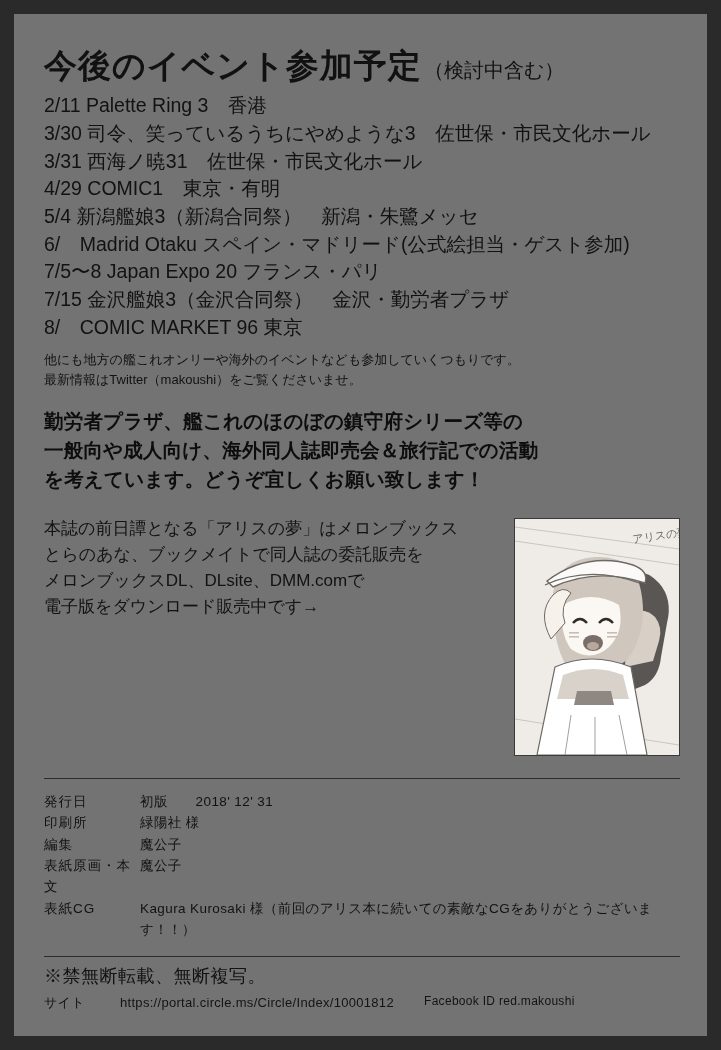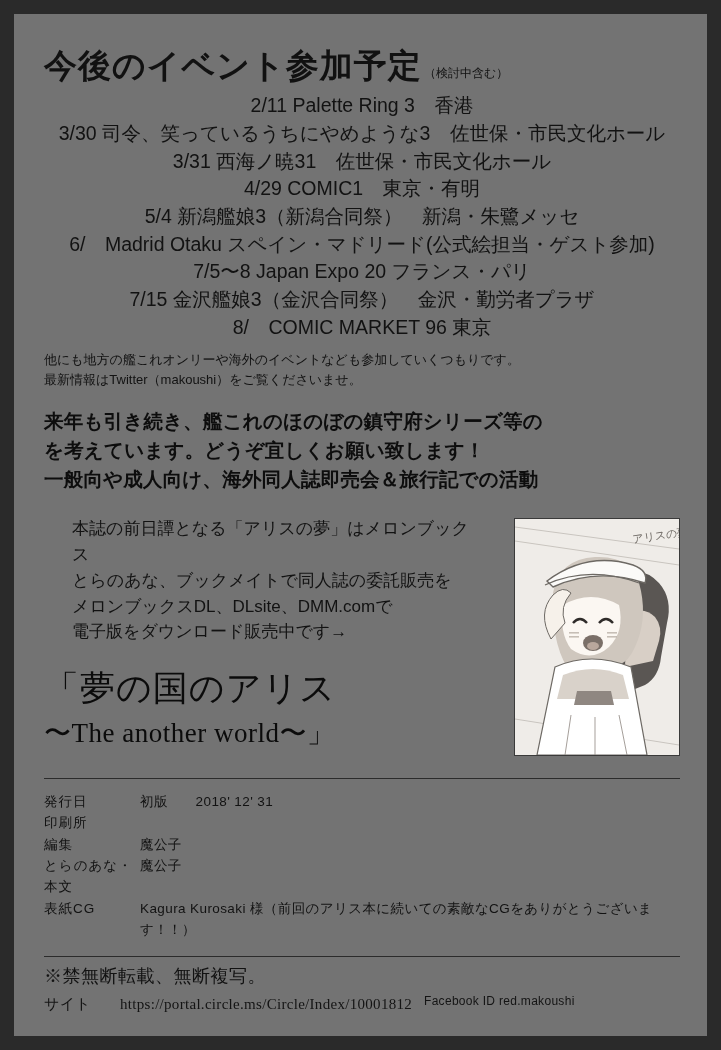--- a/index.html
+++ b/index.html
@@ -36,29 +36,28 @@
     margin-bottom: 8px;
   }
   .head-main {
     font-size: 33px;
     font-weight: bold;
     letter-spacing: 1px;
     color: #111;
     line-height: 1.1;
   }
   .head-sub {
-    font-size: 12px;
+    font-size: 20px;
     color: #111;
     padding-left: 2px;
   }
 
   
   .events {
     margin-top: 4px;
-    text-align: center;
   }
   .event-line {
     font-size: 19.5px;
     color: #121212;
     line-height: 1.42;
     white-space: nowrap;
   }
 
   
   .note {
@@ -86,21 +85,20 @@
     position: relative;
     min-height: 246px;
   }
   .mid-text {
     width: 430px;
   }
   .mid-line {
     font-size: 17px;
     color: #121212;
     line-height: 1.52;
-    margin-left: 28px;
   }
   .title-block {
     margin-top: 22px;
   }
   .title-jp {
     font-size: 35px;
     color: #0b0b0b;
     font-family: "DejaVu Sans", sans-serif;
     letter-spacing: 1px;
     line-height: 1.2;
@@ -163,25 +161,24 @@
     margin-bottom: 4px;
     letter-spacing: 0.5px;
   }
   .footer-cols {
     display: flex;
   }
   .footer-col-left { width: 380px; flex: 0 0 380px; }
   .footer-col-right { flex: 1 1 auto; }
   .f-row {
     display: flex;
-    font-size: 15px;
+    font-size: 13px;
     color: #141414;
     line-height: 1.62;
     letter-spacing: 0.3px;
-    font-family: Liberation Serif, serif;
   }
   .f-key { width: 68px; flex: 0 0 68px; }
   .f-val { flex: 1 1 auto; padding-left: 8px; }
   .f-line {
     font-size: 12px;
     color: #141414;
     line-height: 1.62;
     letter-spacing: 0.3px;
   }
 </style>
@@ -207,36 +204,32 @@
       <div class="event-line">7/15 金沢艦娘3（金沢合同祭）　金沢・勤労者プラザ</div>
       <div class="event-line">8/　COMIC MARKET 96 東京</div>
     </div>
 
     <div class="note">
       <div class="note-line">他にも地方の艦これオンリーや海外のイベントなども参加していくつもりです。</div>
       <div class="note-line">最新情報はTwitter（makoushi）をご覧くださいませ。</div>
     </div>
 
     <div class="bold-block">
-      <div class="bold-line">来年も引き続き、艦これのほのぼの鎮守府シリーズ等の</div>
+      <div class="bold-line">勤労者プラザ、艦これのほのぼの鎮守府シリーズ等の</div>
+      <div class="bold-line">一般向や成人向け、海外同人誌即売会＆旅行記での活動</div>
       <div class="bold-line">を考えています。どうぞ宜しくお願い致します！</div>
-      <div class="bold-line">一般向や成人向け、海外同人誌即売会＆旅行記での活動</div>
     </div>
 
     <div class="mid">
       <div class="mid-text">
         <div class="mid-line">本誌の前日譚となる「アリスの夢」はメロンブックス</div>
         <div class="mid-line">とらのあな、ブックメイトで同人誌の委託販売を</div>
         <div class="mid-line">メロンブックスDL、DLsite、DMM.comで</div>
         <div class="mid-line">電子版をダウンロード販売中です→</div>
 
-        <div class="title-block">
-          <div class="title-jp">「夢の国のアリス</div>
-          <div class="title-en">〜The another world〜」</div>
-        </div>
       </div>
 
       <div class="art">
         <svg width="164" height="236" viewBox="0 0 164 236">
           <rect x="0" y="0" width="164" height="236" fill="#efece8"></rect>
 
           <g stroke="#b9b4ae" stroke-width="1" opacity="0.7">
             <path d="M0 8 L164 30" fill="none"></path>
             <path d="M0 22 L164 46" fill="none"></path>
             <path d="M0 200 L164 226" fill="none"></path>
@@ -282,27 +275,28 @@
       </div>
     </div>
 
     <div class="credits">
       <div class="credit-row">
         <div class="credit-label">発行日</div>
         <div class="credit-value">初版　　2018' 12' 31</div>
       </div>
       <div class="credit-row">
         <div class="credit-label">印刷所</div>
+        <div class="credit-value">緑陽社 様</div>
       </div>
       <div class="credit-row">
         <div class="credit-label">編集</div>
         <div class="credit-value">魔公子</div>
       </div>
       <div class="credit-row">
-        <div class="credit-label">とらのあな・本文</div>
+        <div class="credit-label">表紙原画・本文</div>
         <div class="credit-value">魔公子</div>
       </div>
       <div class="credit-row">
         <div class="credit-label">表紙CG</div>
         <div class="credit-value">Kagura Kurosaki 様（前回のアリス本に続いての素敵なCGをありがとうございます！！）</div>
       </div>
     </div>
 
     <div class="footer">
       <div class="footer-warn">※禁無断転載、無断複写。</div>

